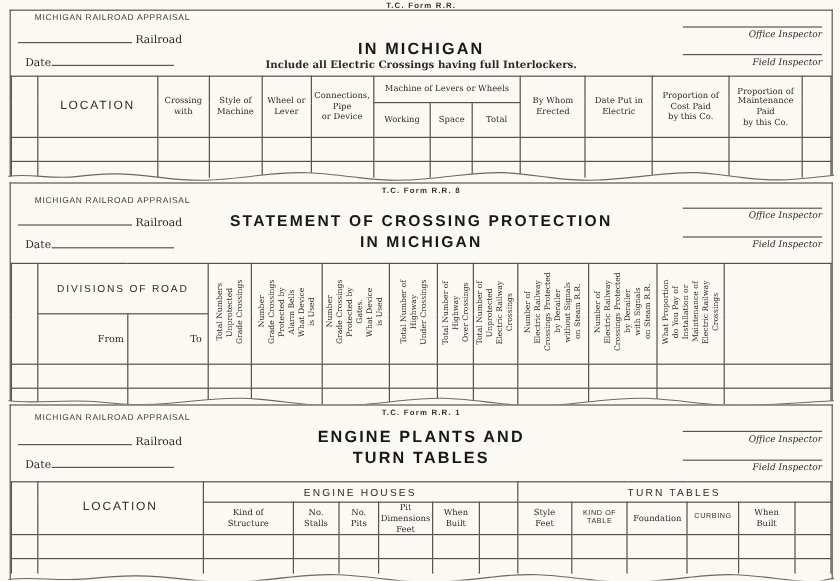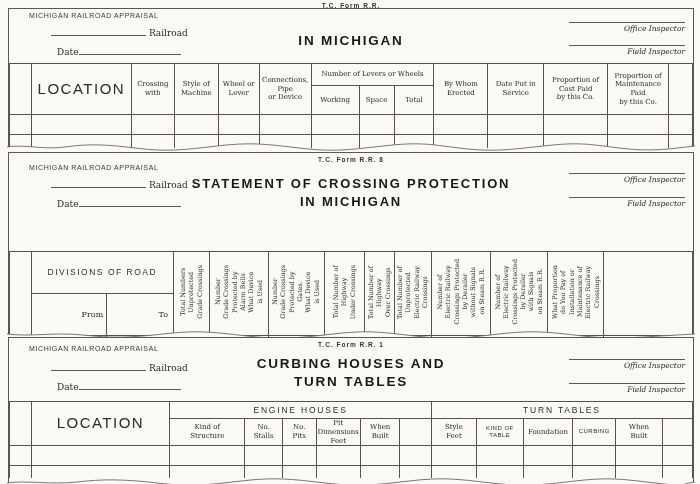--- a/index.html
+++ b/index.html
@@ -12,21 +12,21 @@
 
   .formno{position:absolute;left:0;right:0;text-align:center;
           font-family:"Liberation Sans",sans-serif;font-weight:bold;font-size:6.5px;
           letter-spacing:1px;color:#35332e;}
   #f1 .formno{top:-7px;} #f2 .formno{top:3px;} #f3 .formno{top:3px;}
 
   .agency{position:absolute;left:20px;font-family:"Liberation Sans",sans-serif;
           font-size:7px;letter-spacing:.6px;color:#3a3832;}
   #f1 .agency{top:3px;} #f2 .agency{top:11px;} #f3 .agency{top:7px;}
 
-  .fill{position:absolute;font-size:9px;color:#2b2a26;margin-left:36px;}
+  .fill{position:absolute;font-size:9px;color:#2b2a26;}
   .fill .rule{display:inline-block;width:95px;border-bottom:1px solid #5a5751;height:8px;}
   .fill .rule-date{width:102px;}
   #f1 .railroad{top:18px;left:6px;} #f1 .dateline{top:37px;left:12px;}
   #f2 .railroad{top:26px;left:6px;} #f2 .dateline{top:45px;left:12px;}
   #f3 .railroad{top:24px;left:6px;} #f3 .dateline{top:43px;left:12px;}
 
   .bigtitle{position:absolute;left:0;right:0;text-align:center;
             font-family:"Liberation Sans",sans-serif;font-weight:bold;
             font-size:13.5px;letter-spacing:1.8px;color:#181815;}
   #f1 .t1{top:8px;} #f1 .t2{top:24px;}
@@ -37,31 +37,31 @@
 
   .insp{position:absolute;right:8px;width:150px;text-align:right;}
   .irule{width:116px;margin-left:auto;border-bottom:1px solid #5a5751;height:0;}
   .ilabel{font-style:italic;font-size:7.5px;margin-top:1px;color:#2b2a26;}
   #f1 .oi{top:13px;} #f1 .fi{top:36px;}
   #f2 .oi{top:20px;} #f2 .fi{top:44px;}
   #f3 .oi{top:21px;} #f3 .fi{top:45px;}
 
   table.grid{position:absolute;left:0;border-collapse:collapse;table-layout:fixed;
              border:1.5px solid #55524c;border-bottom:none;}
-  #t1{top:54px;} #t2{top:66px;margin-top:32px;} #t3{top:63px;}
+  #t1{top:54px;} #t2{top:66px;} #t3{top:63px;}
   .grid td{border:1px solid #55524c;padding:0 1px;text-align:center;vertical-align:middle;
            font-size:7px;line-height:1.25;white-space:pre-line;overflow:hidden;color:#2b2a26;}
   .grid tr.b td{border-top:1px solid #8f8c84;}
   .grid tr.last td{border-bottom:none;}
   td.hl{border-left:1.5px solid #55524c !important;}
   #t1 tr.b td:nth-child(7), #t1 tr.b td:nth-child(10){border-left-width:1.5px;}
   #t2 tr.b td:nth-child(10){border-left-width:1.5px;}
   #t3 tr.b td:nth-child(9){border-left-width:1.5px;}
 
-  td.loc{font-family:"Liberation Sans",sans-serif;font-size:15px;letter-spacing:1.5px;color:#2e2c28;}
+  td.loc{font-family:"Liberation Sans",sans-serif;font-size:10px;letter-spacing:1.5px;color:#2e2c28;}
   td.grp{font-family:"Liberation Sans",sans-serif;font-size:8.5px;letter-spacing:1.8px;color:#2e2c28;}
   td.divgrp{font-family:"Liberation Sans",sans-serif;font-size:8.5px;letter-spacing:1.5px;color:#2e2c28;}
   td.ft{font-size:8px;padding-left:48px;}
   td.sc{font-family:"Liberation Sans",sans-serif;font-size:6px;letter-spacing:.5px;color:#2e2c28;}
   td.vcell{padding:0;overflow:visible;}
   .vt{display:inline-block;writing-mode:vertical-rl;transform:rotate(180deg);
       white-space:pre-line;font-size:6.4px;line-height:1.3;font-family:"DejaVu Serif",serif;}
 
   svg.tear{position:absolute;left:-2px;bottom:-7px;width:688px;height:14px;overflow:visible;}
 </style>
@@ -69,20 +69,21 @@
 <body>
 
 <div class="page">
 
   <section class="box" id="f1">
     <div class="formno">T.C. Form R.R.</div>
     <div class="agency">MICHIGAN RAILROAD APPRAISAL</div>
     <div class="fill railroad"><span class="rule"></span> <span>Railroad</span></div>
     <div class="fill dateline"><span>Date</span><span class="rule rule-date"></span></div>
     <div class="bigtitle t2">IN MICHIGAN</div>
+    <div class="subtitle">Include all Electric Crossings having full Interlockers.</div>
     <div class="insp oi">
         <div class="irule"></div>
         <div class="ilabel">Office Inspector</div>
       </div>
     <div class="insp fi">
         <div class="irule"></div>
         <div class="ilabel">Field Inspector</div>
       </div>
 
     <table class="grid" id="t1">
@@ -108,25 +109,25 @@
         <td rowspan="2" class="loc">LOCATION</td>
         <td rowspan="2">Crossing
 with</td>
         <td rowspan="2">Style of
 Machine</td>
         <td rowspan="2">Wheel or
 Lever</td>
         <td rowspan="2">Connections,
 Pipe
 or Device</td>
-        <td colspan="3" class="hl">Number of Levers or Wheels</td>
+        <td colspan="3" class="hl">Machine of Levers or Wheels</td>
         <td rowspan="2" class="hl">By Whom
 Erected</td>
         <td rowspan="2">Date Put in
-Service</td>
+Electric</td>
         <td rowspan="2">Proportion of
 Cost Paid
 by this Co.</td>
         <td rowspan="2">Proportion of
 Maintenance
 Paid
 by this Co.</td>
         <td rowspan="2"></td>
       </tr>
       <tr class="h" style="height:29px">
@@ -295,21 +296,21 @@
       <path fill="#faf9f4" stroke="none" d="M0,5 C24,8 48,3 76,6 S120,9 156,5 S204,3 240,7 S290,9 326,5 S372,3 408,7 S456,9 492,5 S540,3 576,7 S630,8 688,5 L688,14 L0,14 Z"></path>
       <path fill="none" stroke="#6b6861" stroke-width="0.9" d="M0,5 C24,8 48,3 76,6 S120,9 156,5 S204,3 240,7 S290,9 326,5 S372,3 408,7 S456,9 492,5 S540,3 576,7 S630,8 688,5"></path>
     </svg>
   </section>
 
   <section class="box" id="f3">
     <div class="formno">T.C. Form R.R. 1</div>
     <div class="agency">MICHIGAN RAILROAD APPRAISAL</div>
     <div class="fill railroad"><span class="rule"></span> <span>Railroad</span></div>
     <div class="fill dateline"><span>Date</span><span class="rule rule-date"></span></div>
-    <div class="bigtitle t1">CURBING HOUSES AND</div>
+    <div class="bigtitle t1">ENGINE PLANTS AND</div>
     <div class="bigtitle t2">TURN TABLES</div>
     <div class="insp oi">
         <div class="irule"></div>
         <div class="ilabel">Office Inspector</div>
       </div>
     <div class="insp fi">
         <div class="irule"></div>
         <div class="ilabel">Field Inspector</div>
       </div>
 

